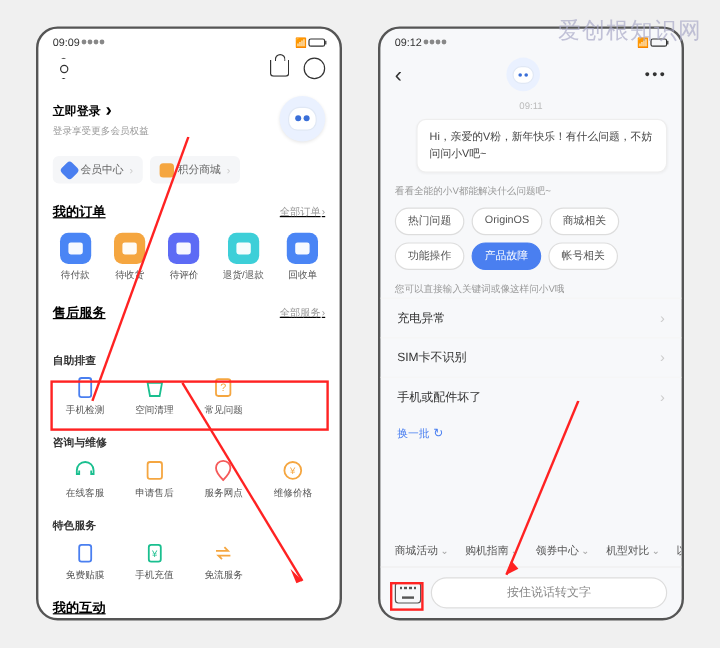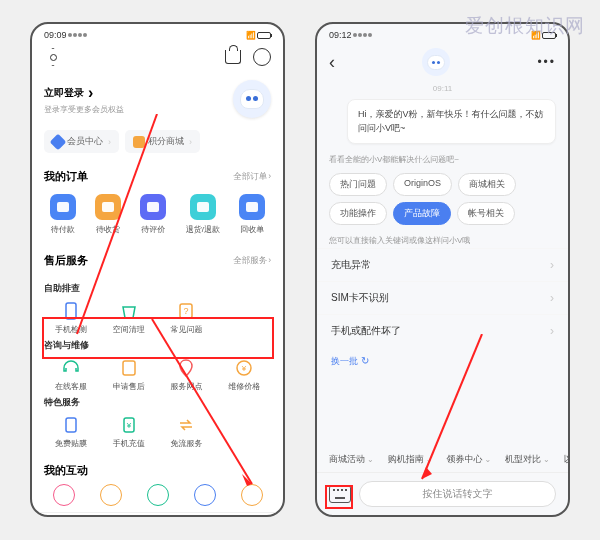--- a/index.html
+++ b/index.html
@@ -28,35 +28,35 @@
   .robot-face { width: 24px; height: 20px; background: #fff; border-radius: 10px 10px 8px 8px; position: relative; border: 1px solid #e0e8f5; }
   .robot-face::before, .robot-face::after { content: ''; position: absolute; width: 5px; height: 5px; background: #3a6fd8; border-radius: 50%; top: 6px; }
   .robot-face::before { left: 5px; }
   .robot-face::after { right: 5px; }
   .chips { display: flex; gap: 6px; padding: 4px 12px 10px; }
   .chip { background: #f5f6f8; border-radius: 5px; padding: 5px 8px; font-size: 9px; color: #666; display: flex; align-items: center; gap: 3px; }
   .chip .ci { width: 12px; height: 12px; border-radius: 3px; }
   .ci-blue { background: #4a7ff0; transform: rotate(45deg); }
   .ci-orange { background: #f5a640; border-radius: 50%; }
   .chip::after { content: '›'; margin-left: 2px; color: #ccc; }
-  .section-hdr { display: flex; justify-content: space-between; align-items: center; padding: 6px 12px 6px; }
+  .section-hdr { display: flex; justify-content: space-between; align-items: center; padding: 6px 12px 6px; text-decoration: underline; }
   .section-title { font-size: 11px; font-weight: 700; color: #000; }
   .section-link { font-size: 8.5px; color: #999; }
   .section-link::after { content: '›'; margin-left: 1px; }
   .order-row { display: flex; justify-content: space-around; padding: 4px 8px 12px; }
   .order-item { display: flex; flex-direction: column; align-items: center; gap: 4px; font-size: 8px; color: #555; }
   .order-icon { width: 26px; height: 26px; border-radius: 7px; display: flex; align-items: center; justify-content: center; }
   .oi1 { background: #4a85f5; }
   .oi2 { background: #f5a640; }
   .oi3 { background: #5d6bf5; }
   .oi4 { background: #3dcfd8; }
   .oi5 { background: #4a85f5; }
   .oi-inner { width: 12px; height: 10px; background: rgba(255,255,255,0.95); border-radius: 2px; }
   .svc-block { padding: 4px 12px 8px; }
-  .svc-sub { font-size: 9px; font-weight: 700; color: #333; margin: 4px 0 6px; }
+  .svc-sub { font-size: 9px; font-weight: 700; color: #333; margin: 16px 0 6px; }
   .svc-grid { display: grid; grid-template-columns: repeat(4, 1fr); gap: 6px 4px; }
   .svc-item { display: flex; flex-direction: column; align-items: center; gap: 3px; font-size: 8px; color: #555; position: relative; }
   .svc-icon { width: 20px; height: 20px; display: flex; align-items: center; justify-content: center; }
   .svg-line { stroke-width: 1.5; fill: none; }
   .interact-row { display: flex; justify-content: space-around; padding: 4px 8px 6px; }
   .circle-icon { width: 22px; height: 22px; border-radius: 50%; }
   .bottom-nav { display: flex; justify-content: space-around; padding: 8px 4px 6px; border-top: 1px solid #f0f0f0; margin-top: auto; }
 
   
   .red-box1 { position: absolute; border: 2px solid #f22; left: 10px; top: 293px; width: 232px; height: 42px; z-index: 50; pointer-events: none; }

